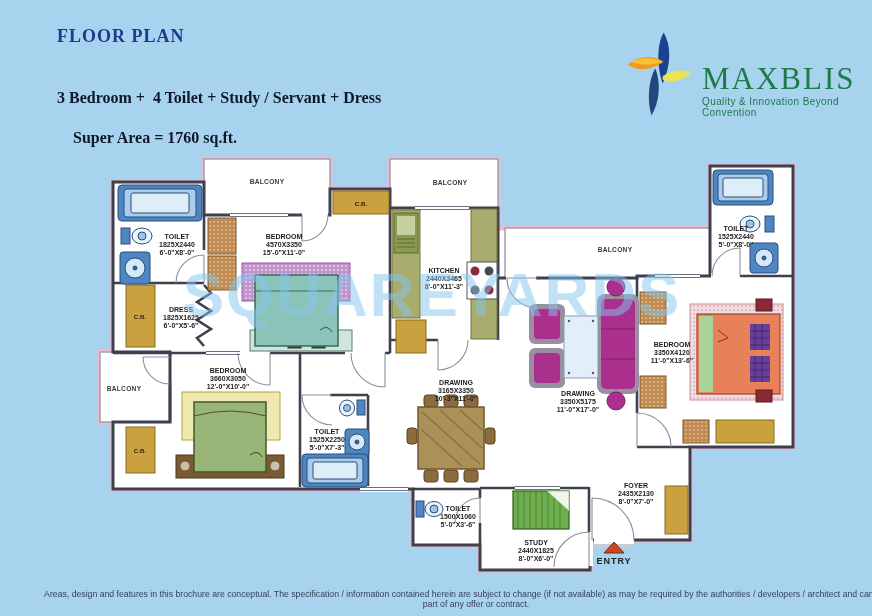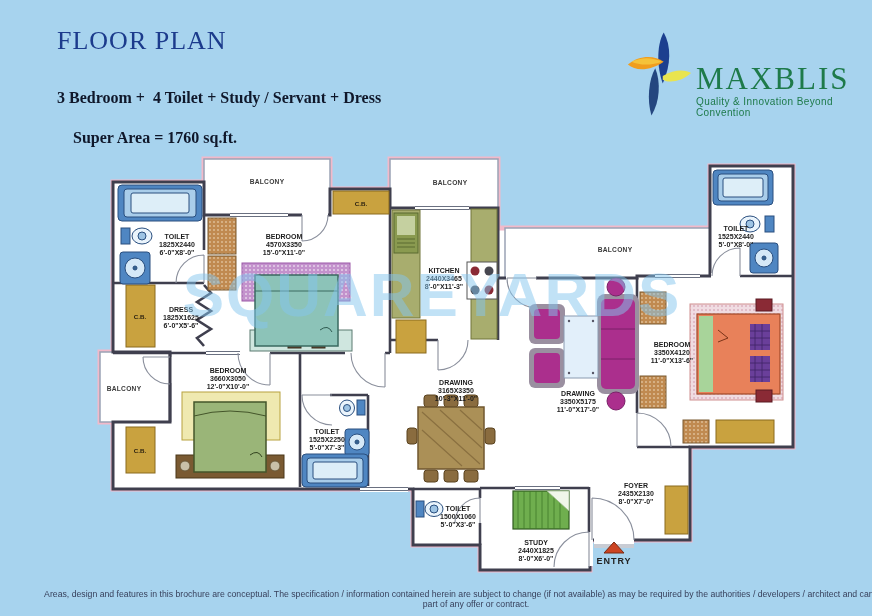--- a/index.html
+++ b/index.html
@@ -1,25 +1,25 @@
 <!DOCTYPE html>
 <html><head>
 <meta charset="utf-8">
 <style>
   html,body{margin:0;padding:0;}
   #stage{position:relative;width:872px;height:616px;background:#a7d3ee;overflow:hidden;
          font-family:"Liberation Sans",sans-serif;}
   #title{position:absolute;left:57px;top:26px;font-family:"Liberation Serif",serif;
-         font-size:26px;font-weight:normal;color:#1c3b8c;letter-spacing:1px;}
+         font-size:18px;font-weight:bold;color:#1c3b8c;letter-spacing:1px;}
   #subtitle{position:absolute;left:57px;top:88px;font-family:"Liberation Serif",serif;
          font-size:16px;font-weight:bold;color:#0f172a;line-height:20px;white-space:pre;}
   #logo{position:absolute;left:626px;top:22px;width:230px;height:98px;display:flex;
         align-items:flex-end;}
   #logo .mark{width:66px;height:92px;flex:0 0 auto;}
-  #logo .txt{margin-left:4px;padding-bottom:2px;}
+  #logo .txt{margin-left:10px;padding-bottom:2px;}
   .brand{font-family:"Liberation Serif",serif;font-size:31px;color:#1e7a4a;
          letter-spacing:2px;line-height:30px;}
   .tagline{font-size:10px;color:#1e7a4a;letter-spacing:0.4px;margin-top:2px;}
   #plansvg{position:absolute;left:0;top:0;}
   #footer{position:absolute;left:0;top:589px;width:872px;text-align:center;
           font-size:8.7px;color:#38415c;padding-left:40px;}
   text{font-family:"Liberation Sans",sans-serif;}
   .rl{font-size:7px;font-weight:bold;fill:#1c1c1c;text-anchor:middle;}
   .bl{font-size:6.6px;font-weight:bold;fill:#3a3a3a;text-anchor:middle;letter-spacing:.3px;}
   .cbl{font-size:6.2px;font-weight:bold;fill:#2a2010;text-anchor:middle;}

